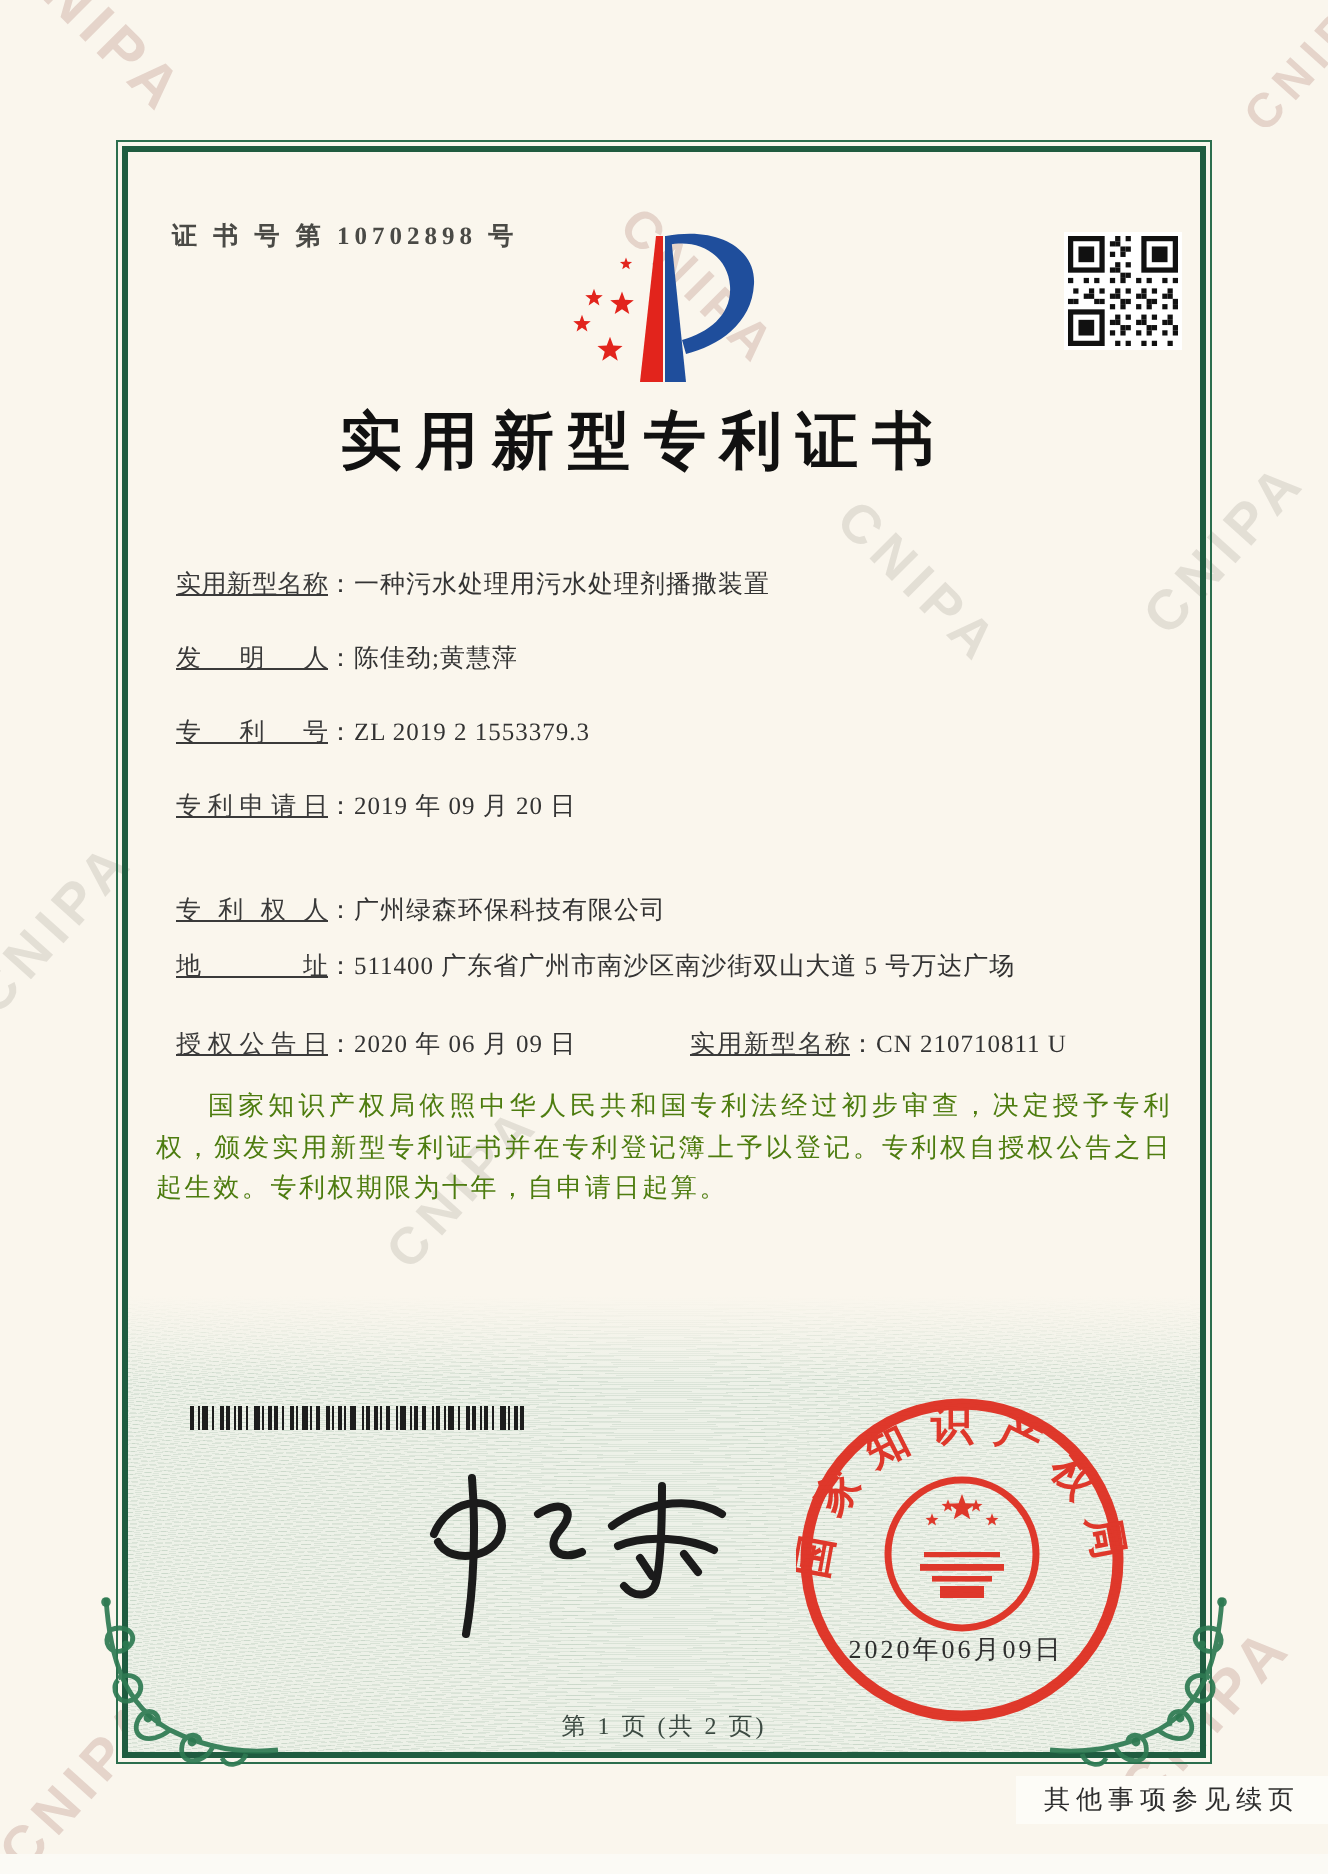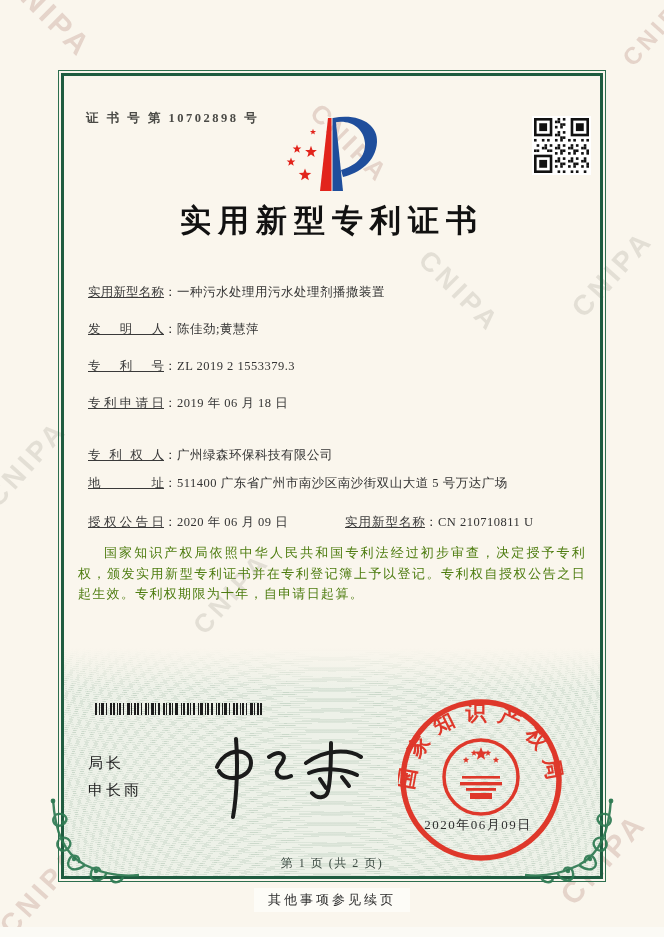--- a/index.html
+++ b/index.html
@@ -47,21 +47,21 @@
   .cert-number{
     position:absolute;left:86px;top:110px;
     font-size:12.5px;letter-spacing:2.5px;color:#4a4a46;font-weight:bold;
   }
 
   .logo{position:absolute;left:280px;top:110px;width:110px;height:88px;}
 
   .qr{position:absolute;left:532px;top:116px;width:59px;height:59px;background:#fff;padding:2px;}
 
   .title{
-    position:absolute;left:58px;top:200px;width:548px;
+    position:absolute;left:48px;top:200px;width:548px;
     text-align:center;font-size:31px;font-weight:bold;
     letter-spacing:7px;color:#111;
   }
 
   .rows{position:absolute;left:88px;top:0;width:492px;font-size:12.5px;color:#333;}
   .row{position:absolute;left:0;width:100%;line-height:18px;white-space:nowrap;}
   .flabel{
     display:inline-block;width:76px;vertical-align:top;
     text-align:justify;text-align-last:justify;color:#3a3a3a;text-decoration:underline;
   }
@@ -99,21 +99,21 @@
   .signature{position:absolute;left:203px;top:733px;width:165px;height:88px;}
 
   .seal{position:absolute;left:398px;top:697px;width:167px;height:167px;}
 
   .page-num{
     position:absolute;left:58px;top:855px;width:548px;text-align:center;
     font-size:12px;letter-spacing:1.5px;color:#3c4a42;
   }
 
   .foot-note{
-    position:absolute;left:0;top:888px;width:664px;text-align:center;
+    position:absolute;left:0;top:888px;width:664px;text-align:right;
   }
   .foot-note span{
     display:inline-block;background:#fdfcf7;padding:3px 14px;
     font-size:13px;letter-spacing:3px;color:#2e2e2e;
   }
 
   .bottom-strip{position:absolute;left:0;top:927px;width:664px;height:10px;background:#fbfaf5;}
 
   .ornament{position:absolute;width:95px;height:92px;}
   .ornament.left{left:47px;top:793px;}
@@ -254,21 +254,21 @@
     <div class="row" style="top:283px;">
       <span class="flabel">实用新型名称</span><span class="colon">：</span><span class="fvalue">一种污水处理用污水处理剂播撒装置</span>
     </div>
     <div class="row" style="top:320px;">
       <span class="flabel">发明人</span><span class="colon">：</span><span class="fvalue">陈佳劲;黄慧萍</span>
     </div>
     <div class="row" style="top:357px;">
       <span class="flabel">专利号</span><span class="colon">：</span><span class="fvalue">ZL 2019 2 1553379.3</span>
     </div>
     <div class="row" style="top:394px;">
-      <span class="flabel">专利申请日</span><span class="colon">：</span><span class="fvalue">2019 年 06 月 18 日</span>
+      <span class="flabel">专利申请日</span><span class="colon">：</span><span class="fvalue">2019 年 09 月 20 日</span>
     </div>
     <div class="row" style="top:418px;margin-top:28px;">
       <span class="flabel">专利权人</span><span class="colon">：</span><span class="fvalue">广州绿森环保科技有限公司</span>
     </div>
     <div class="row" style="top:474px;">
       <span class="flabel">地址</span><span class="colon">：</span><span class="fvalue">511400 广东省广州市南沙区南沙街双山大道 5 号万达广场</span>
     </div>
     <div class="row" style="top:513px;">
       <span class="flabel">授权公告日</span><span class="colon">：</span><span class="fvalue">2020 年 06 月 09 日</span>
       <span class="grant-no-group">
@@ -327,24 +327,20 @@
         <rect x="145" y="0" width="1" height="12"></rect>
         <rect x="147" y="0" width="2" height="12"></rect>
         <rect x="151" y="0" width="1" height="12"></rect>
         <rect x="155" y="0" width="3" height="12"></rect>
         <rect x="159" y="0" width="1" height="12"></rect>
         <rect x="162" y="0" width="2" height="12"></rect>
         <rect x="165" y="0" width="2" height="12"></rect>
       </g>
     </svg>
 
-  <div class="director">
-    <div>局长</div>
-    <div>申长雨</div>
-  </div>
 
   <svg class="signature" viewBox="0 0 165 88">
     <g fill="none" stroke="#1b1b1b" stroke-width="4" stroke-linecap="round" stroke-linejoin="round">
       <path d="M14,34 C22,14 48,14 48,30 C48,46 22,50 16,38"></path>
       <path d="M33,6 C35,30 34,62 30,84"></path>
       <path d="M66,24 C78,16 86,22 77,32 C69,41 77,48 88,43"></path>
       <path d="M103,30 C122,16 146,16 158,24"></path>
       <path d="M128,10 C128,32 127,50 125,58 C123,66 114,66 109,60"></path>
       <path d="M106,40 C120,34 142,36 154,42"></path>
       <path d="M117,46 L123,55 M139,44 L146,53"></path>

